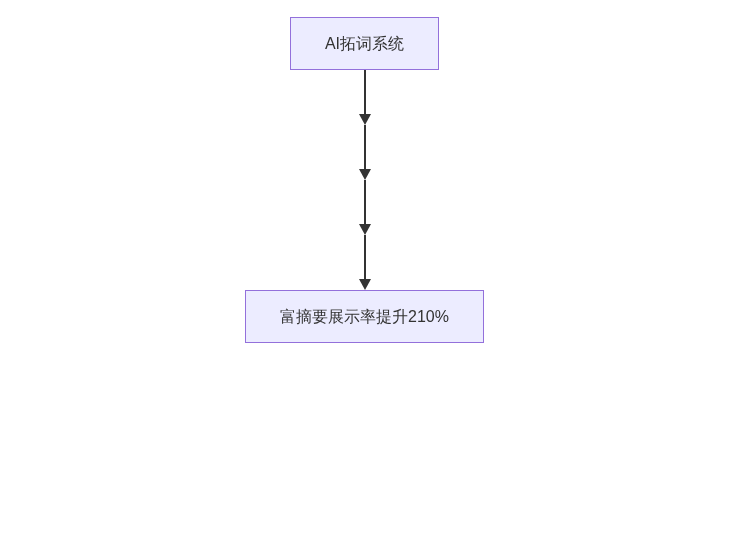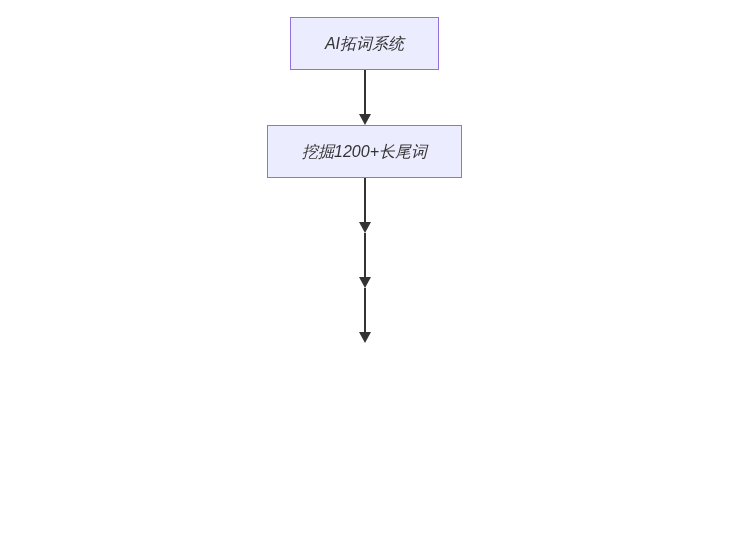--- a/index.html
+++ b/index.html
@@ -25,21 +25,20 @@
   .flow-node {
     background: var(--node-fill, #ECECFF);
     border: 1px solid var(--node-border, #9370DB);
     color: var(--text, #333333);
     font-size: 16px;
     line-height: 21px;
     padding: 15px 34px;
     text-align: center;
     white-space: nowrap;
     box-sizing: border-box;
-    font-style: italic;
   }
   .flow-arrow {
     height: 55px;
     width: 14px;
     display: flex;
     flex-direction: column;
     align-items: center;
     justify-content: flex-start;
   }
   .flow-arrow .shaft {
@@ -61,33 +60,33 @@
 
 <div class="flowchart">
 
   <div class="flow-node">AI拓词系统</div>
 
   <div class="flow-arrow">
     <div class="shaft"></div>
     <div class="head"></div>
   </div>
 
-  <div class="flow-node">挖掘1200+长尾词</div>
 
   <div class="flow-arrow">
     <div class="shaft"></div>
     <div class="head"></div>
   </div>
 
 
   <div class="flow-arrow">
     <div class="shaft"></div>
     <div class="head"></div>
   </div>
 
 
   <div class="flow-arrow">
     <div class="shaft"></div>
     <div class="head"></div>
   </div>
 
+  <div class="flow-node">富摘要展示率提升210%</div>
 
 </div>
 
 </body></html>

